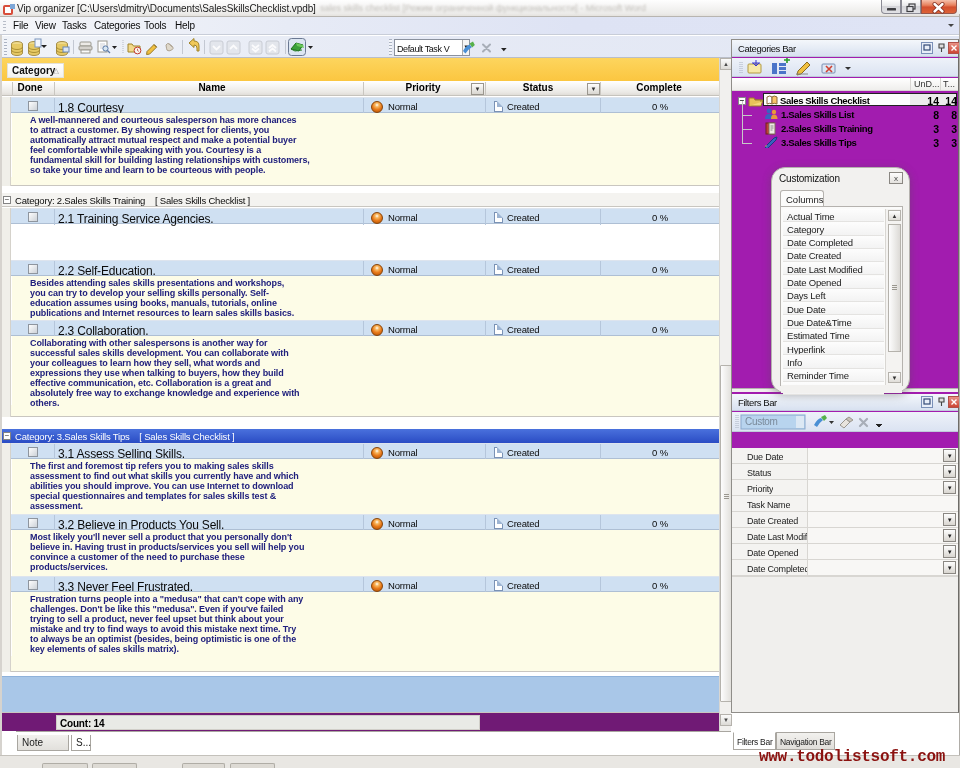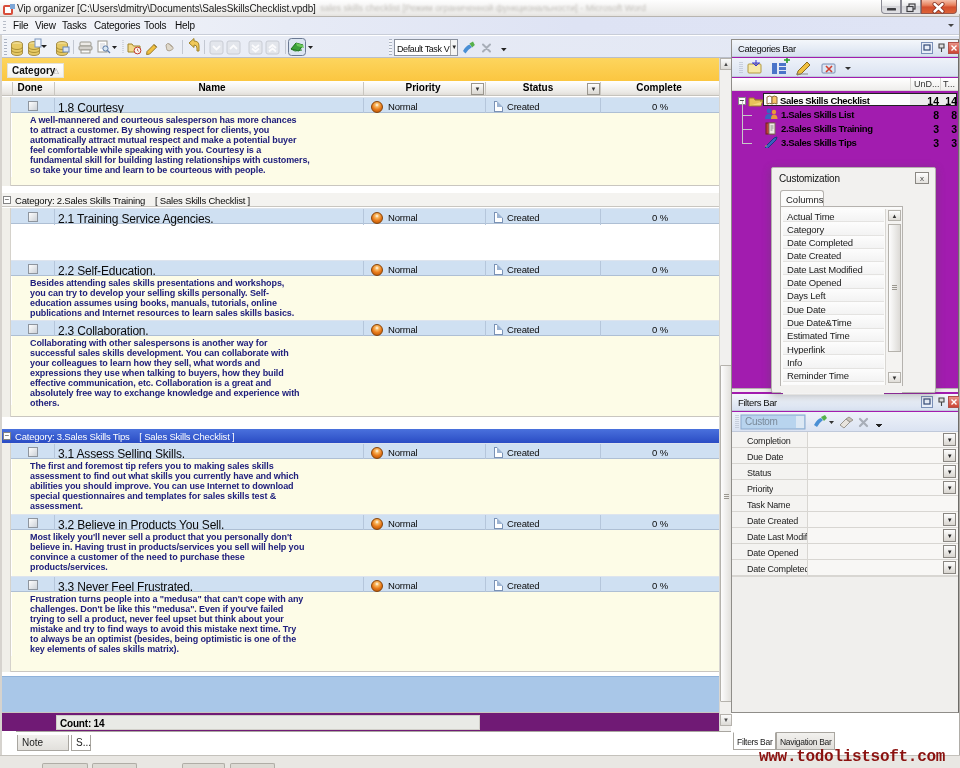--- a/index.html
+++ b/index.html
@@ -12,21 +12,21 @@
 .winbtn{top:0;height:14px;border:1px solid #8a8a94;border-top:none;background:linear-gradient(#fdfdfd,#e9e9eb 45%,#d5d5d9 50%,#e2e2e6);}
 #btnmin{left:881px;width:20px;border-radius:0 0 0 4px;}
 #btnmax{left:901px;width:20px;}
 #btncls{left:921px;width:36px;background:linear-gradient(#f5c0ab,#e8815d 40%,#d34f2e 55%,#dd6236);border:1px solid #96564a;border-top:none;border-radius:0 0 4px 0;}
 
 #menubar{left:0;top:17px;width:960px;height:18px;background:linear-gradient(90deg,#f5f6f9 0%,#e7ebf6 30%,#dee3f4 60%,#dfe4f5 100%);border-bottom:1px solid #c8cdd8;}
 .menuitem{position:absolute;top:3px;font-size:10px;letter-spacing:-0.2px;color:#0a0a0a;}
 
 #toolbar{left:0;top:36px;width:960px;height:22px;background:linear-gradient(90deg,#f0f3f8 0%,#e6eaf5 40%,#e2e7f4 100%);border-bottom:1px solid #b9bec9;}
 .grip{position:absolute;width:3px;background:repeating-linear-gradient(#aab2c2 0 1px,#f4f6fa 1px 3px);}
-#combo1{left:394px;top:3px;width:64px;height:17px;background:#fff;border:1px solid #8a919e;font-size:9px;letter-spacing:-0.4px;color:#111;padding:3.5px 0 0 2px;overflow:hidden;white-space:nowrap;}
+#combo1{left:394px;top:3px;width:76px;height:17px;background:#fff;border:1px solid #8a919e;font-size:9px;letter-spacing:-0.4px;color:#111;padding:3.5px 0 0 2px;overflow:hidden;white-space:nowrap;}
 #combo1 .dd{position:absolute;right:0px;top:0px;width:7px;height:15px;background:#f4f4f4;border-left:1px solid #aaa;color:#222;font-size:6px;text-align:center;line-height:15px;}
 
 #main{left:2px;top:58px;width:717px;height:673px;}
 .hcell{position:absolute;top:1px;font-size:10px;font-weight:bold;color:#000;text-align:center;}
 .vsep{position:absolute;top:0;width:1px;height:14px;background:#c9c6c0;}
 .ddbtn{position:absolute;width:13px;height:12px;background:linear-gradient(#fdfdfd,#d9d6d0);border:1px solid #9a968e;color:#333;font-size:6px;text-align:center;line-height:11px;}
 .gutter{position:absolute;left:0;width:9px;background:#f0efe9;border-right:1px solid #d5d2cb;}
 .trow{position:absolute;left:0;width:717px;height:16px;background:#cfe0f2;border-top:1px solid #dde4ee;border-bottom:1px solid #aebfd4;}
 .trow .cb{position:absolute;left:26px;top:3px;width:10px;height:10px;background:linear-gradient(135deg,#fdfdfd,#cdd2d8);border:1px solid #8e959e;}
 .trow .nm{position:absolute;left:56px;top:3px;font-size:12px;letter-spacing:-0.2px;color:#0a0a0a;}
@@ -57,21 +57,21 @@
 
 #rpanel{left:731px;top:39px;width:228px;height:674px;background:#a21caf;border:1px solid #8f8d89;border-right:1px solid #6e6c68;}
 .phdr{position:absolute;left:0;width:226px;height:17px;background:linear-gradient(#f4f7fb,#d8e1f0);border-bottom:1px solid #c0c9da;font-size:9.5px;letter-spacing:-0.4px;color:#111;padding:3px 0 0 6px;}
 .pbtn{position:absolute;top:2px;width:12px;height:12px;font-size:9px;line-height:11px;text-align:center;}
 .ptool{position:absolute;left:0;width:226px;height:19px;background:linear-gradient(#eef2f9,#dbe3f2);border-bottom:1px solid #c0c9da;}
 
 .treehdr{position:absolute;left:0;width:226px;height:13px;background:linear-gradient(#fff,#efeeec);border-bottom:1px solid #d8d6d2;font-size:9px;color:#333;}
 .titem{position:absolute;left:0;width:226px;height:14px;font-size:9.5px;letter-spacing:-0.35px;font-weight:bold;color:#000;}
 .tnum{position:absolute;top:1px;width:29px;text-align:right;font-size:10.5px;letter-spacing:0;font-weight:bold;}
 
-#custwin{left:771px;top:167px;width:165px;height:226px;background:#f2f1ef;border:1px solid #b5b2ae;box-shadow:0 2px 8px rgba(80,80,80,.45);border-radius:2px;}
+#custwin{left:771px;top:167px;width:139px;height:226px;background:#f2f1ef;border:1px solid #b5b2ae;box-shadow:0 2px 8px rgba(80,80,80,.45);border-radius:14px;}
 .crow{position:absolute;left:0;width:101px;height:13.3px;border-bottom:1px solid #e4e3e1;background:linear-gradient(#fdfdfd,#f3f3f3);font-size:9.5px;letter-spacing:-0.2px;color:#1a1a1a;padding:1.5px 0 0 4px;white-space:nowrap;overflow:hidden;}
 
 .frow{position:absolute;left:0;width:226px;height:16px;border-bottom:1px solid #d8d6d2;background:#f4f3f1;font-size:9px;letter-spacing:-0.2px;color:#222;}
 .flbl{position:absolute;left:15px;top:4px;white-space:nowrap;overflow:hidden;max-width:60px;}
 .fval{position:absolute;left:75px;top:0;width:151px;height:15px;background:#f8f7f5;border-left:1px solid #d8d6d2;}
 .fdd{position:absolute;right:2px;top:1px;width:13px;height:13px;background:linear-gradient(#fdfdfd,#d9d6d0);border:1px solid #8a8782;color:#222;font-size:6px;text-align:center;line-height:12px;}
 #ftabs{left:731px;top:731px;width:229px;height:24px;background:#fff;}
 .ftab{position:absolute;top:1px;height:18px;font-size:8.5px;letter-spacing:-0.3px;color:#222;border:1px solid #a9a6a0;padding:4px 0 0 3px;background:#fff;white-space:nowrap;overflow:hidden;}
 #url{left:759px;top:748px;font-family:"Liberation Mono",monospace;font-size:16px;font-weight:bold;color:#8b1210;letter-spacing:-0.3px;}
 #botband{left:0;top:755px;width:960px;height:13px;background:#e9e7e3;border-top:1px solid #c4c1bb;}
@@ -426,25 +426,20 @@
           <rect x="64" y="4" width="8" height="12" fill="#dce8f4"></rect>
           <text x="13" y="13" font-size="10" letter-spacing="-0.3" fill="#7a8a9a" font-family="Liberation Sans">Custom</text>
           <path d="M82 13 q3 -6 7 -7 l2 2 q-4 3 -6 7 z" fill="#4a8fd4"></path>
           <path d="M89 5 l4 -2 2 3 -3 3 z" fill="#56b04a"></path>
           <path d="M97 9 l2.5 3 2.5 -3 z" fill="#333"></path>
           <path d="M108 13 l6 -6 4 3 -6 6 z" fill="#e8e4de" stroke="#9a968e"></path>
           <path d="M114 7 l3 -2 4 3 -3 2 z" fill="#c8c2b8" stroke="#9a968e"></path>
           <path d="M128 7 l7 7 M135 7 l-7 7" stroke="#a8aeb8" stroke-width="2.2" stroke-linecap="round"></path>
           <path d="M144 12 l3 3 3 -3" fill="#222" stroke="#222"></path>
         </svg></div>
-      <div class="frow" style="position: absolute; top: 392px;">
-        <span class="flbl">Completion</span>
-        <span class="fval"></span>
-        <span class="fdd">▼</span>
-      </div>
       <div class="frow" style="position: absolute; top: 408px;">
         <span class="flbl">Due Date</span>
         <span class="fval"></span>
         <span class="fdd">▼</span>
       </div>
       <div class="frow" style="position: absolute; top: 424px;">
         <span class="flbl">Status</span>
         <span class="fval"></span>
         <span class="fdd">▼</span>
       </div>

